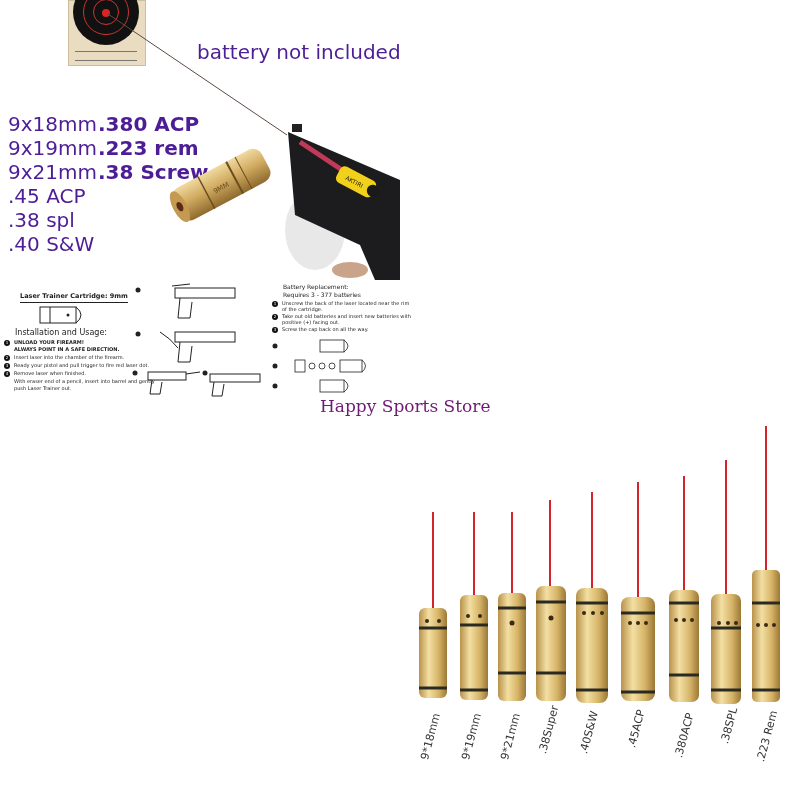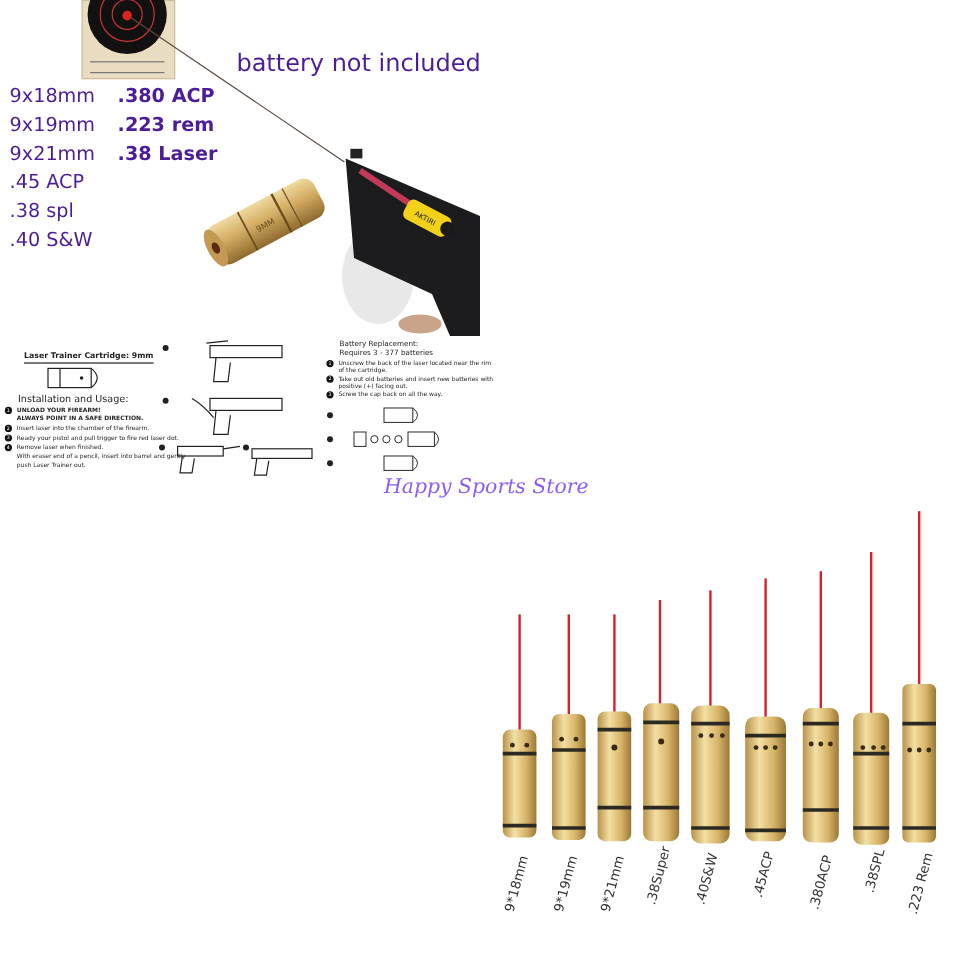--- a/index.html
+++ b/index.html
@@ -7,35 +7,35 @@
   .abs{position:absolute;}
   
   #target{left:68px;top:0;width:76px;height:64px;background:#eadcc0;border:1px solid #cdbf9e;}
   #target .rings{position:absolute;left:4px;top:-22px;width:66px;height:66px;border-radius:50%;background:#111;}
   #target .r2{position:absolute;left:14px;top:-12px;width:46px;height:46px;border-radius:50%;border:1px solid #c33;box-sizing:border-box;}
   #target .r3{position:absolute;left:24px;top:-2px;width:26px;height:26px;border-radius:50%;border:1px solid #c33;box-sizing:border-box;}
   #target .dot{position:absolute;left:33px;top:8px;width:8px;height:8px;border-radius:50%;background:#d22;}
   #target .lines{position:absolute;left:6px;top:50px;width:62px;height:8px;border-top:1px solid #777;border-bottom:1px solid #777;}
   .red-text{color:#4c1d95;font-family:"DejaVu Sans",sans-serif;}
   #battery-note{left:197px;top:40px;font-size:20px;}
-  .cal{font-size:16px;line-height:24px;white-space:nowrap;}
+  .cal{font-size:20px;line-height:24px;white-space:nowrap;margin-top:44px;}
   #cal-left{left:8px;top:68px;}
   #cal-right{left:98px;top:68px;font-weight:bold;}
   #laser-line{left:0;top:0;width:800px;height:300px;}
   
   #cart{left:165px;top:132px;width:110px;height:100px;}
   
   #gun{left:260px;top:120px;width:140px;height:160px;}
   
   #manual{left:0;top:278px;width:500px;height:140px;font-size:6px;color:#222;}
   .man-title{position:absolute;left:20px;top:14px;font-weight:bold;font-size:6.5px;border-bottom:1px solid #222;width:108px;padding-bottom:2px;}
   .man-h{position:absolute;font-weight:normal;font-size:8px;}
   .man-line{position:absolute;font-size:5px;line-height:7px;white-space:nowrap;}
   .num{display:inline-block;width:6px;height:6px;border-radius:50%;background:#111;color:#fff;font-size:4px;text-align:center;line-height:6px;margin-right:4px;vertical-align:middle;}
-  #store{left:320px;top:396px;font-family:"DejaVu Serif",serif;font-style:italic;color:#8b5cf6;font-size:17px;}
+  #store{left:320px;top:396px;font-family:"DejaVu Serif",serif;color:#701a75;font-size:17px;}
   #lineup{left:400px;top:420px;width:400px;height:380px;}
   .lbl{position:absolute;font-size:11px;color:#333;transform:rotate(-75deg);transform-origin:left top;white-space:nowrap;}
 </style>
 </head>
 <body>
 
 <div id="target" class="abs">
   <div class="rings"></div>
   <div class="r2"></div>
   <div class="r3"></div>
@@ -53,21 +53,21 @@
   <div>9x18mm</div>
   <div>9x19mm</div>
   <div>9x21mm</div>
   <div>.45 ACP</div>
   <div>.38 spl</div>
   <div>.40 S&amp;W</div>
 </div>
 <div id="cal-right" class="abs red-text cal">
   <div>.380 ACP</div>
   <div>.223 rem</div>
-  <div>.38 Laser</div>
+  <div>.38 Screw</div>
 </div>
 
 <svg id="cart" class="abs" viewBox="0 0 110 100">
   <defs>
     <linearGradient id="brass" x1="0" y1="0" x2="0" y2="1">
       <stop offset="0" stop-color="#f0d9a0"></stop>
       <stop offset="0.45" stop-color="#d2ac62"></stop>
       <stop offset="1" stop-color="#8e6a2e"></stop>
     </linearGradient>
   </defs>

